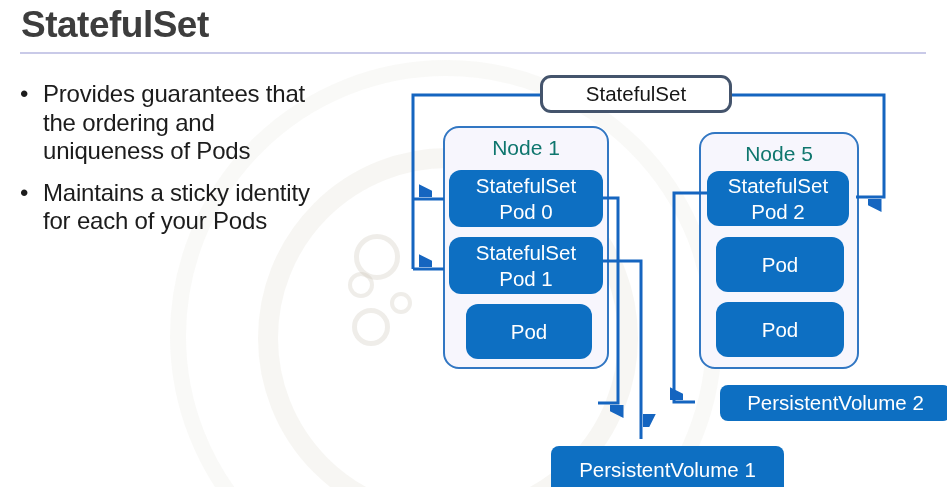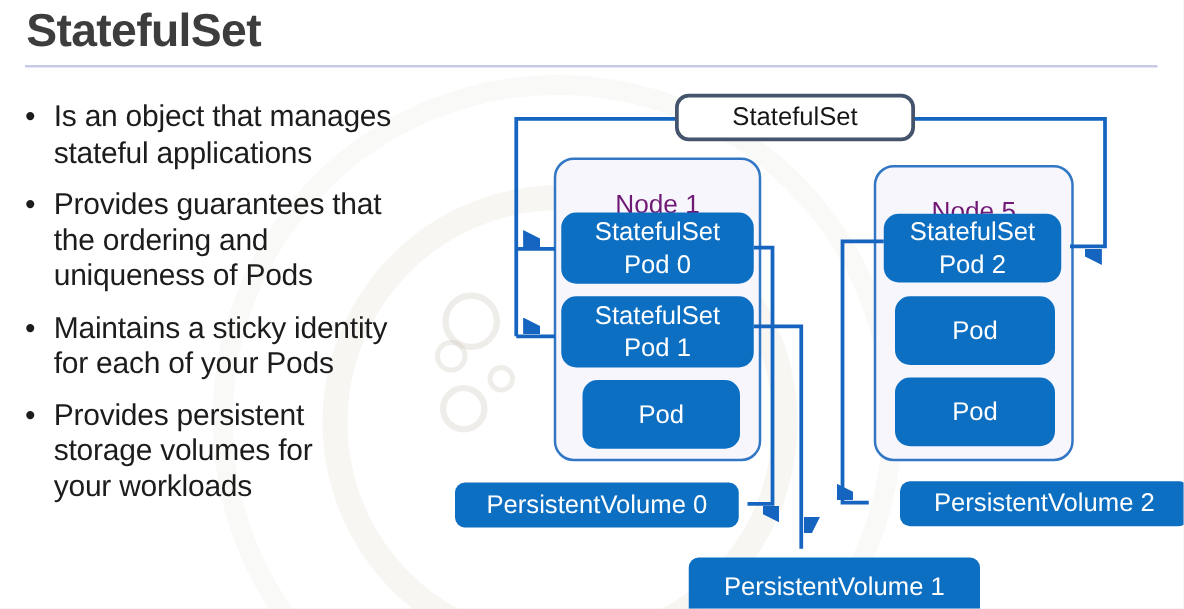--- a/index.html
+++ b/index.html
@@ -51,22 +51,22 @@
     font-size:20.5px;color:#161616;z-index:2;
   }
   .node{
     position:absolute;
     background:var(--node-fill);border:2px solid var(--node-border);border-radius:16px;
     box-sizing:border-box;z-index:1;
   }
   .node1{left:443px;top:126px;width:166px;height:243px;}
   .node2{left:699px;top:132px;width:160px;height:237px;}
   .node-title{
-    text-align:center;padding-top:24px;
-    font-size:21px;color:#701a75;
+    text-align:center;padding-top:8px;
+    font-size:21px;color:#0f766e;
   }
   .pod{
     position:absolute;z-index:2;
     background:var(--blue);border-radius:12px;
     display:flex;align-items:center;justify-content:center;text-align:center;
     color:#ffffff;font-size:20.5px;line-height:26px;white-space:pre-line;
   }
   .pod0{left:449px;top:170px;width:154px;height:57px;}
   .pod1{left:449px;top:237px;width:154px;height:57px;}
   .pod-n1{left:466px;top:304px;width:126px;height:55px;}
@@ -96,30 +96,25 @@
   <div class="wm wm-ring1"></div>
   <div class="wm wm-hex1"></div>
   <div class="wm wm-hex2"></div>
   <div class="wm wm-hex3"></div>
   <div class="wm wm-hex4"></div>
 
   <div class="title">StatefulSet</div>
   <div class="rule"></div>
 
   <ul class="bullets">
-    <li>Is an object that manages
-stateful applications</li>
     <li>Provides guarantees that
 the ordering and
 uniqueness of Pods</li>
     <li>Maintains a sticky identity
 for each of your Pods</li>
-    <li>Provides persistent
-storage volumes for
-your workloads</li>
   </ul>
 
   <div class="ss-box">StatefulSet</div>
 
   <div class="node node1">
     <div class="node-title">Node 1</div>
   </div>
   <div class="node node2">
     <div class="node-title">Node 5</div>
   </div>
@@ -127,21 +122,20 @@
   <div class="pod pod0">StatefulSet
 Pod 0</div>
   <div class="pod pod1">StatefulSet
 Pod 1</div>
   <div class="pod pod-n1">Pod</div>
   <div class="pod pod2">StatefulSet
 Pod 2</div>
   <div class="pod pod-n2a">Pod</div>
   <div class="pod pod-n2b">Pod</div>
 
-  <div class="pv pv0">PersistentVolume 0</div>
   <div class="pv pv1">PersistentVolume 1</div>
   <div class="pv pv2">PersistentVolume 2</div>
 
   <svg class="connectors" width="947" height="487">
     <defs>
       <marker id="arrow" markerUnits="strokeWidth" markerWidth="4.4" markerHeight="4.4" refX="8.5" refY="5" orient="auto">
         <path class="arrowhead" d="M0,0 L10,5 L0,10 z"></path>
       </marker>
     </defs>
 

